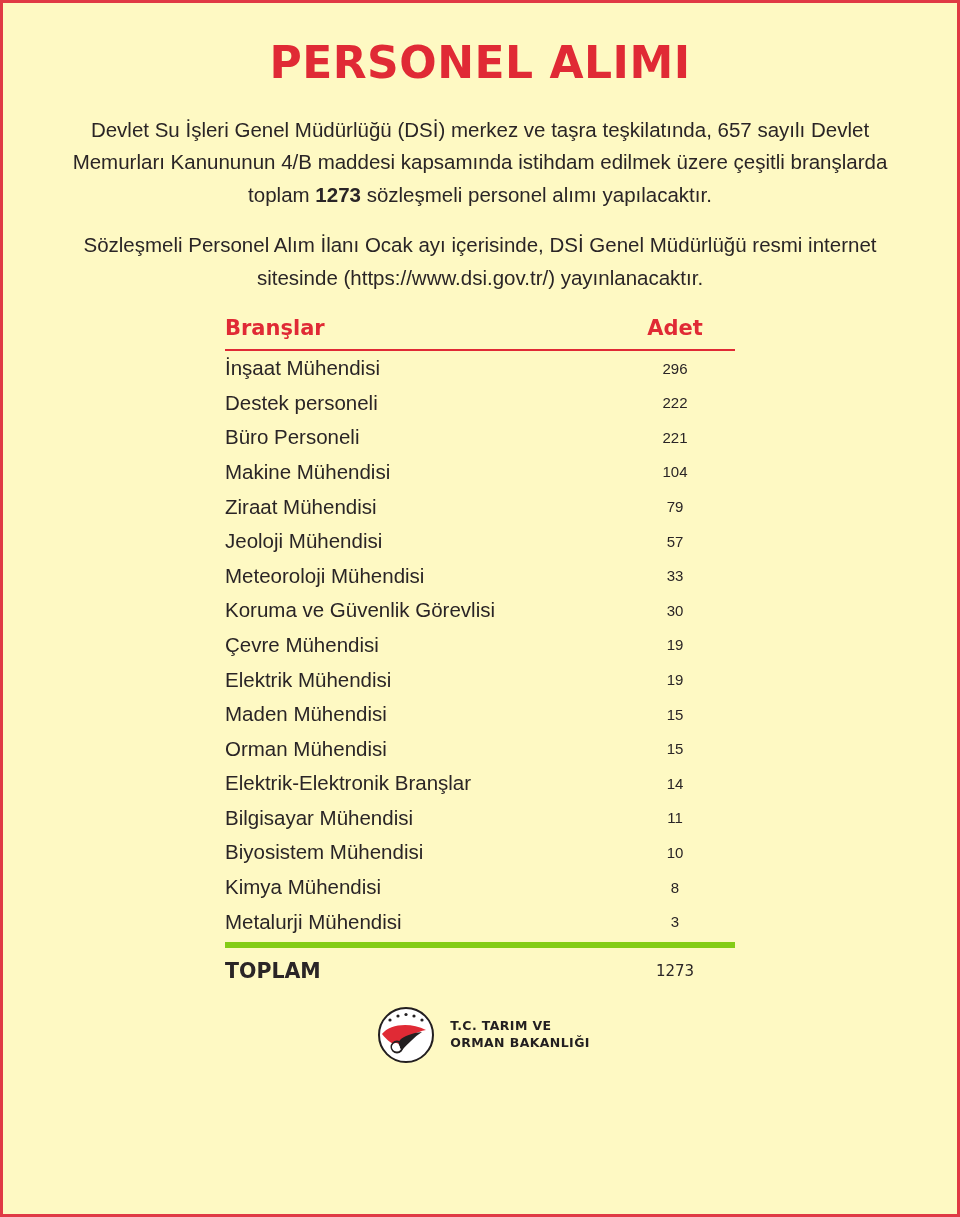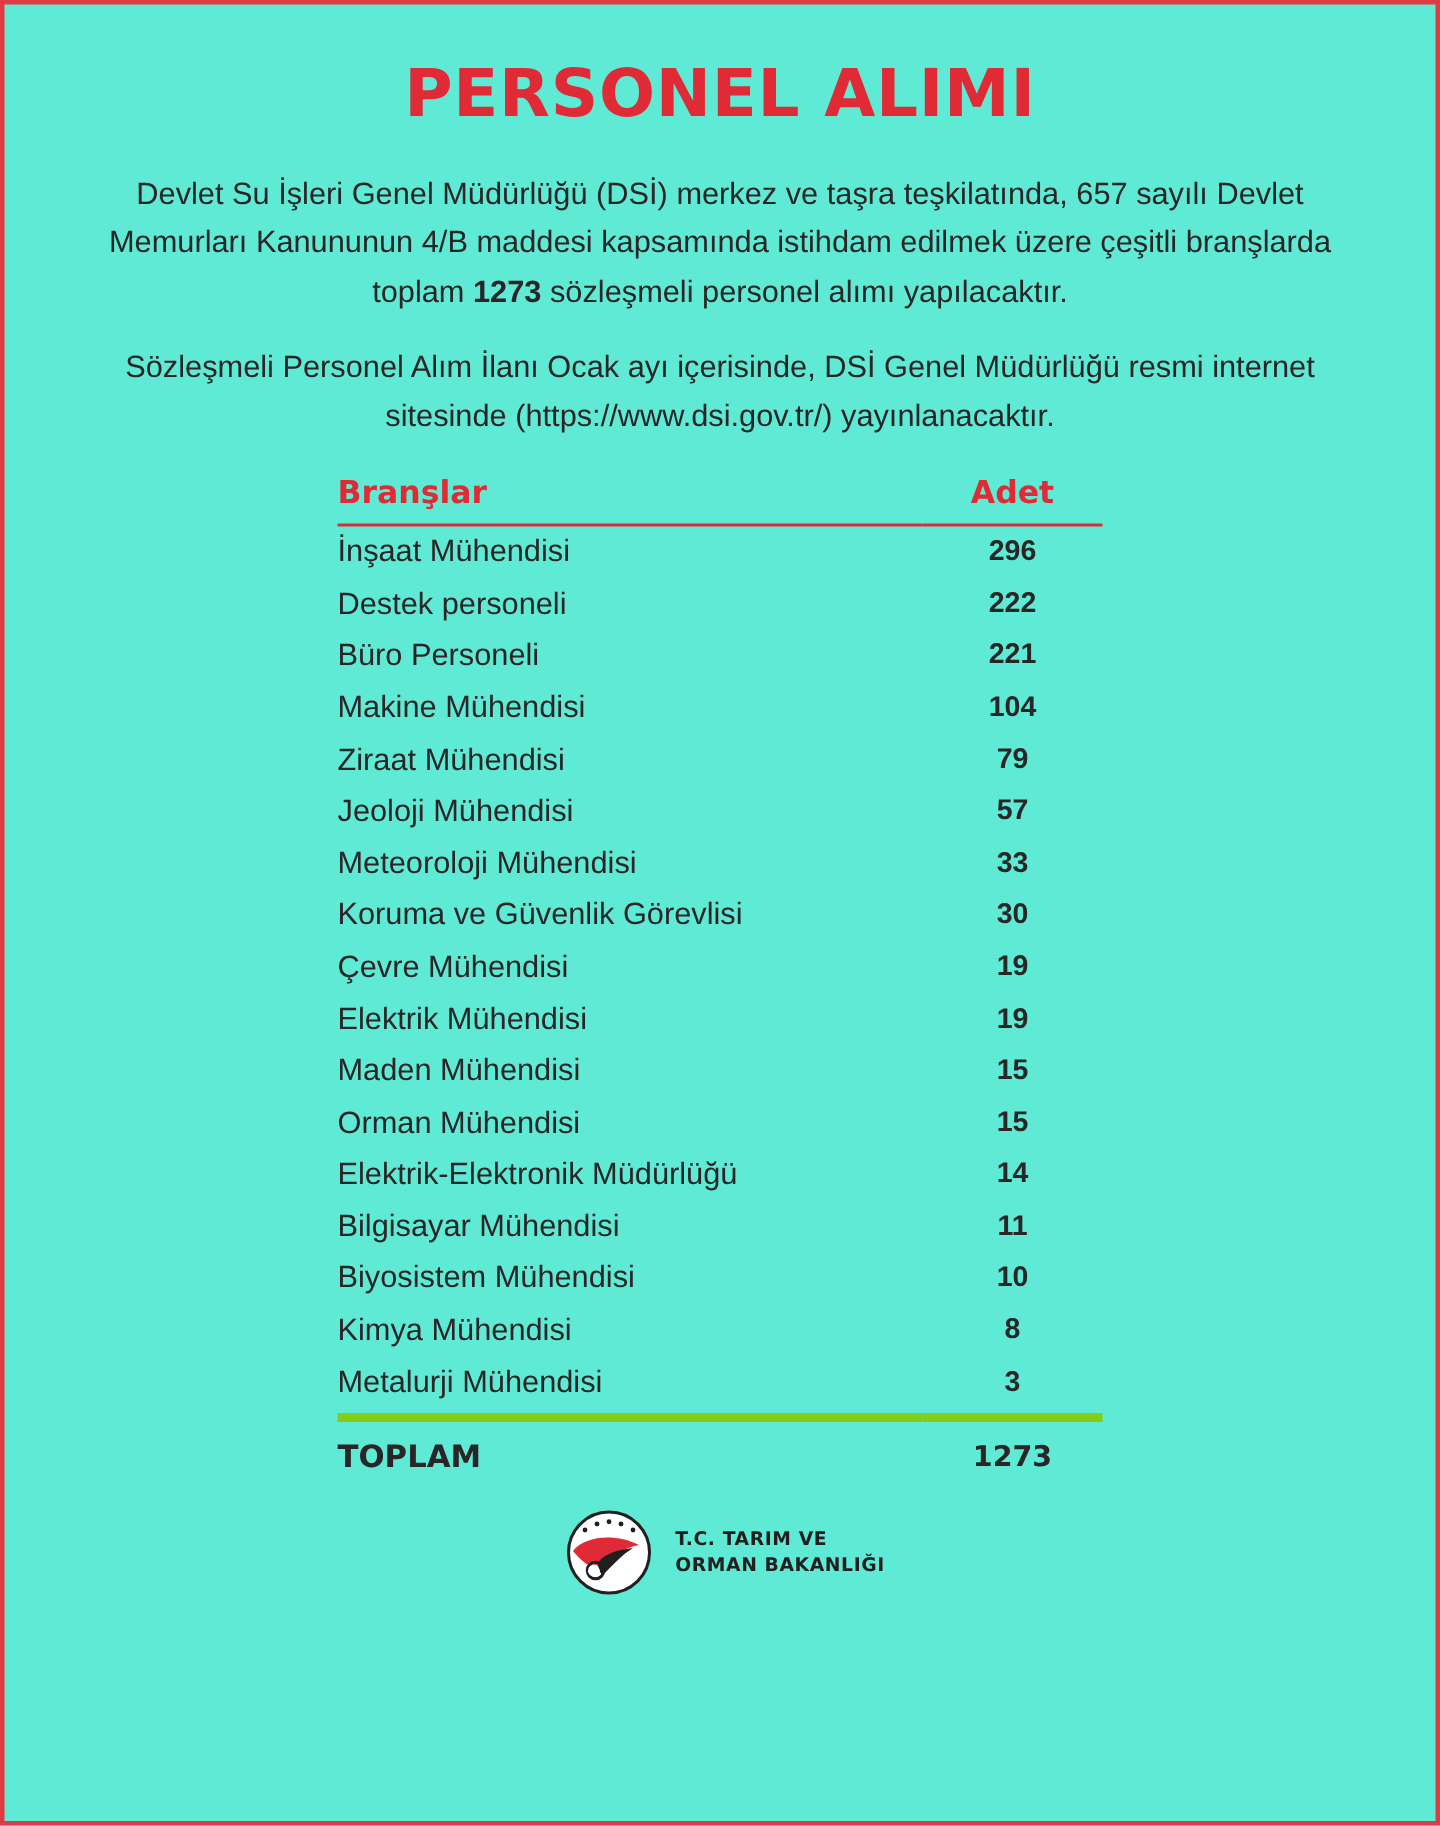--- a/index.html
+++ b/index.html
@@ -12,21 +12,21 @@
     height: 1217px;
     font-family: "Liberation Sans", sans-serif;
     color: #231f20;
     overflow: hidden;
   }
   .poster {
     position: relative;
     width: 960px;
     height: 1217px;
     box-sizing: border-box;
-    background: #5eead4;
+    background: #fef9c3;
     border: 3px solid #e03a45;
     padding: 0;
   }
   .inner {
     padding: 26px 44px 0 44px;
   }
   .title {
     text-align: center;
     font-size: 44px;
     font-weight: bold;
@@ -74,22 +74,22 @@
   thead tr {
     border-bottom: 2px solid #e02a35;
   }
   table.branch-table td {
     font-size: 20.5px;
     padding: 5.3px 0 5.3px 0;
     color: #2a2526;
     white-space: nowrap;
   }
   table.branch-table td.amount {
-    font-weight: bold;
-    font-size: 19px;
+    font-weight: normal;
+    font-size: 15px;
   }
   tbody tr:last-child td {
     padding-bottom: 8px;
   }
   tfoot tr {
     border-top: 6px solid #84cc16;
   }
   tfoot td {
     font-size: 21.5px;
     font-weight: bold;
@@ -184,21 +184,21 @@
           </tr>
           <tr>
             <td>Maden Mühendisi</td>
             <td class="amount">15</td>
           </tr>
           <tr>
             <td>Orman Mühendisi</td>
             <td class="amount">15</td>
           </tr>
           <tr>
-            <td>Elektrik-Elektronik Müdürlüğü</td>
+            <td>Elektrik-Elektronik Branşlar</td>
             <td class="amount">14</td>
           </tr>
           <tr>
             <td>Bilgisayar Mühendisi</td>
             <td class="amount">11</td>
           </tr>
           <tr>
             <td>Biyosistem Mühendisi</td>
             <td class="amount">10</td>
           </tr>

